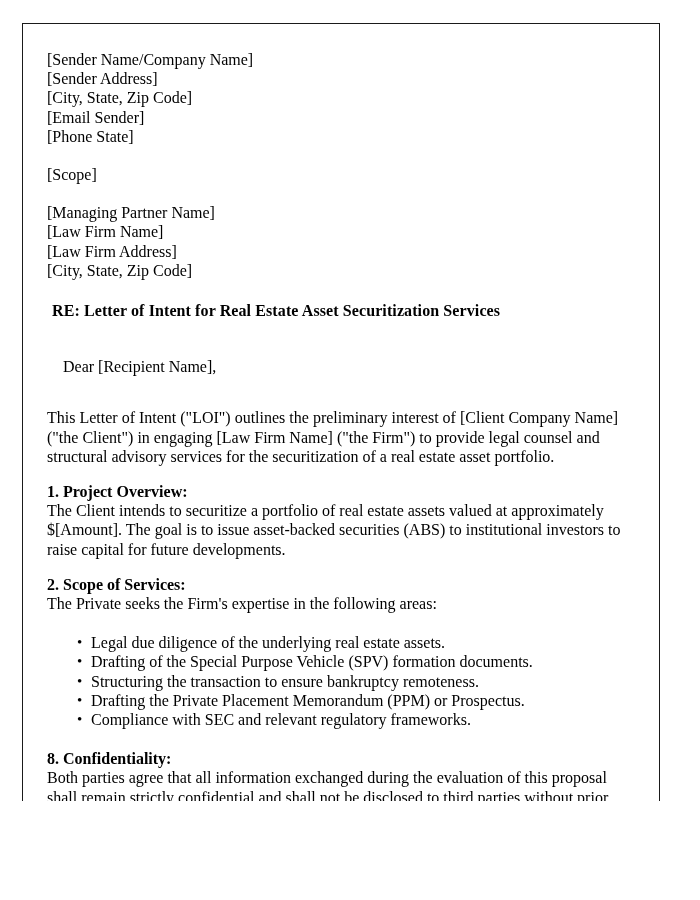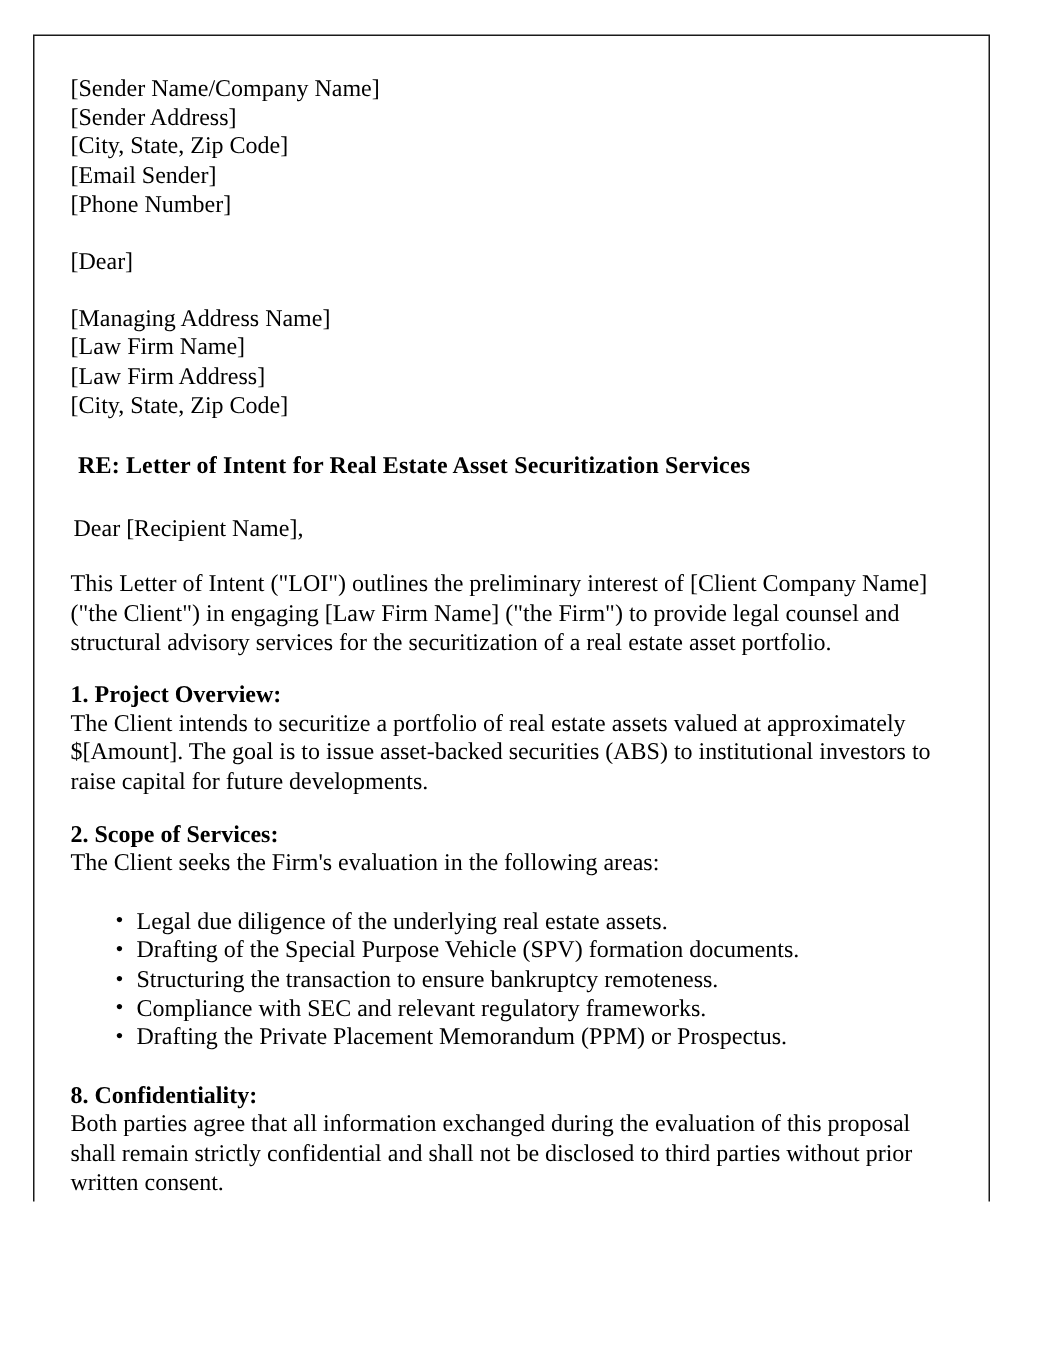--- a/index.html
+++ b/index.html
@@ -54,21 +54,21 @@
     height: 19px;
   }
 
   .subject {
     font-weight: bold;
     margin: 5px;
     letter-spacing: 0.1px;
   }
 
   .salutation {
-    margin: 2px;
+    margin: 16px;
   }
 
   .para {
     margin: 0;
   }
 
   .section-heading {
     font-weight: bold;
     margin: 0;
   }
@@ -100,33 +100,33 @@
 
 <div class="page-clip">
   <div class="page">
     <div class="doc-body">
 
       <div class="addr-block">
         <span class="addr-line">[Sender Name/Company Name]</span>
         <span class="addr-line">[Sender Address]</span>
         <span class="addr-line">[City, State, Zip Code]</span>
         <span class="addr-line">[Email Sender]</span>
-        <span class="addr-line">[Phone Number]</span>
+        <span class="addr-line">[Phone State]</span>
       </div>
 
       <div class="spacer"></div>
 
       <div class="addr-block">
-        <span class="addr-line">[Dear]</span>
+        <span class="addr-line">[Scope]</span>
       </div>
 
       <div class="spacer"></div>
 
       <div class="addr-block">
-        <span class="addr-line">[Managing Address Name]</span>
+        <span class="addr-line">[Managing Partner Name]</span>
         <span class="addr-line">[Law Firm Name]</span>
         <span class="addr-line">[Law Firm Address]</span>
         <span class="addr-line">[City, State, Zip Code]</span>
       </div>
 
       <div class="block-gap"></div>
 
       <p class="subject">RE: Letter of Intent for Real Estate Asset Securitization Services</p>
 
       <div class="block-gap"></div>
@@ -138,30 +138,30 @@
       <p class="para">This Letter of Intent ("LOI") outlines the preliminary interest of [Client Company Name] ("the Client") in engaging [Law Firm Name] ("the Firm") to provide legal counsel and structural advisory services for the securitization of a real estate asset portfolio.</p>
 
       <div class="block-gap"></div>
 
       <p class="section-heading">1. Project Overview:</p>
       <p class="para">The Client intends to securitize a portfolio of real estate assets valued at approximately $[Amount]. The goal is to issue asset-backed securities (ABS) to institutional investors to raise capital for future developments.</p>
 
       <div class="block-gap"></div>
 
       <p class="section-heading">2. Scope of Services:</p>
-      <p class="para">The Client seeks the Firm's evaluation in the following areas:</p>
+      <p class="para">The Private seeks the Firm's expertise in the following areas:</p>
 
       <div class="block-gap"></div>
 
       <ul class="bullets">
         <li>Legal due diligence of the underlying real estate assets.</li>
         <li>Drafting of the Special Purpose Vehicle (SPV) formation documents.</li>
         <li>Structuring the transaction to ensure bankruptcy remoteness.</li>
+        <li>Drafting the Private Placement Memorandum (PPM) or Prospectus.</li>
         <li>Compliance with SEC and relevant regulatory frameworks.</li>
-        <li>Drafting the Private Placement Memorandum (PPM) or Prospectus.</li>
       </ul>
 
       <div class="block-gap"></div>
 
       <p class="section-heading">8. Confidentiality:</p>
       <p class="para">Both parties agree that all information exchanged during the evaluation of this proposal shall remain strictly confidential and shall not be disclosed to third parties without prior written consent.</p>
 
       <div class="block-gap"></div>
 
       <p class="section-heading">4. Fee Structure:</p>

